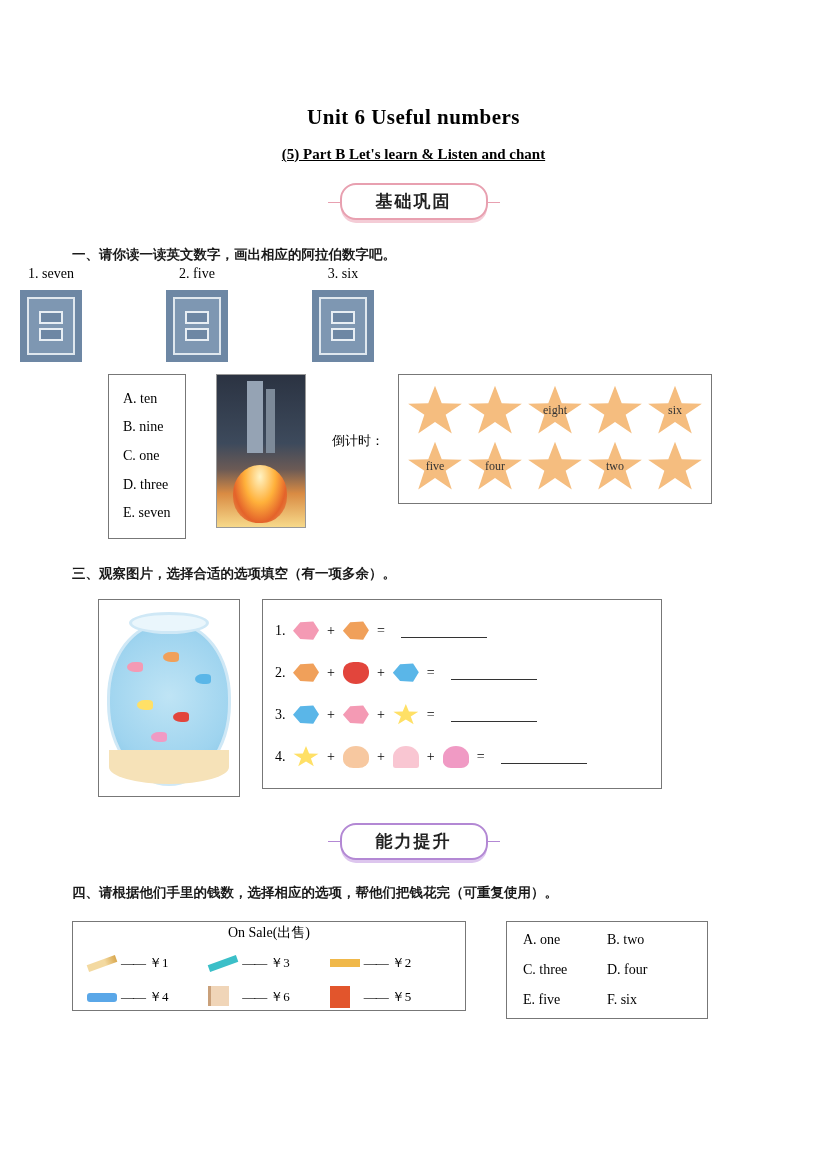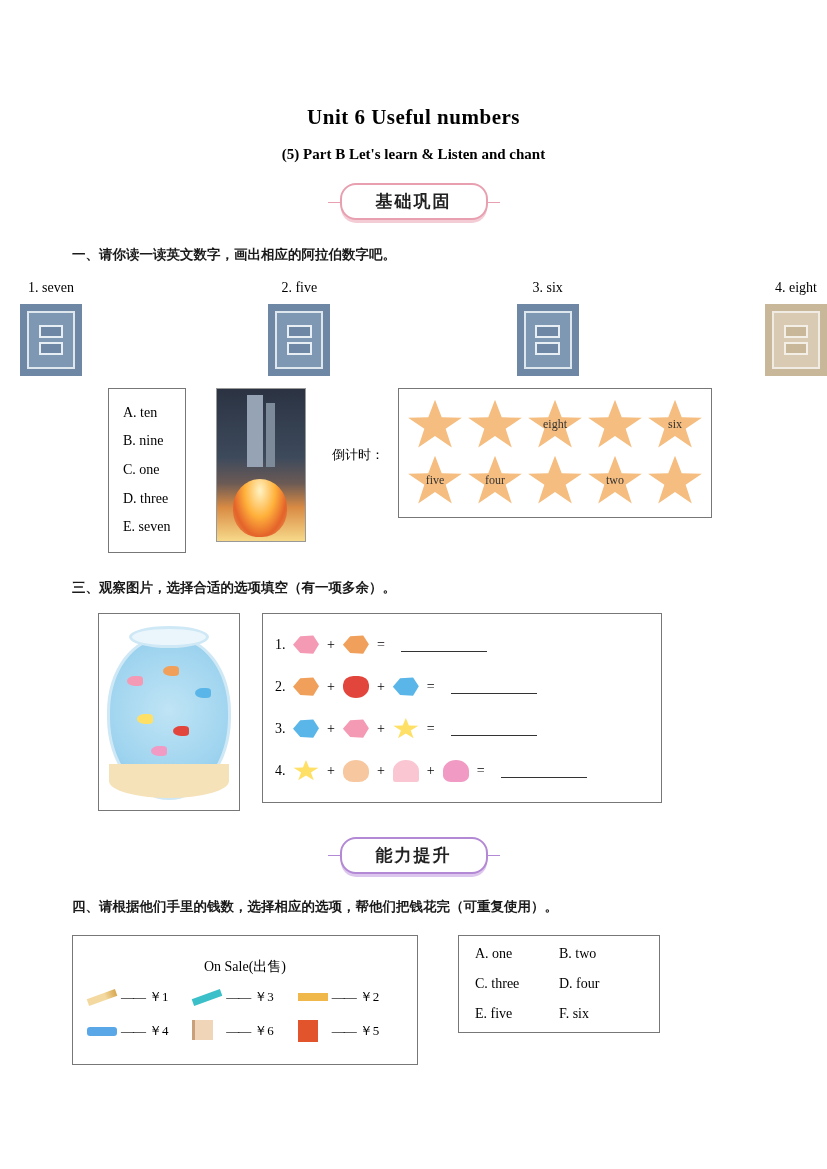--- a/index.html
+++ b/index.html
@@ -27,20 +27,21 @@
     font-size: 21px;
     font-weight: bold;
     margin-top: 105px;
     letter-spacing: 0.5px;
   }
   .subtitle {
     text-align: center;
     font-size: 15px;
     font-weight: bold;
     margin-top: 16px;
+    text-decoration: underline;
   }
   
   .banner-wrap {
     display: flex;
     justify-content: center;
     margin-top: 20px;
   }
   .banner {
     position: relative;
     border: 2px solid #e8a0b0;
@@ -77,23 +78,22 @@
     color: #1a1a1a;
     margin-left: 72px;
     margin-right: 60px;
     line-height: 1.6;
   }
   .q1 { margin-top: 24px; }
 
   
   .door-row {
     display: flex;
-    justify-content: space-between;
+    justify-content: flex-start;
     gap: 84px;
-    margin-top: 14px;
     margin-left: 20px;
   }
   .door-cell { text-align: center; }
   .door-label {
     font-family: "Liberation Serif", serif;
     font-size: 14px;
     margin-bottom: 8px;
   }
   .door {
     width: 62px;
@@ -295,23 +295,23 @@
   
   .q4 { margin-top: 22px; }
   .q4-row {
     display: flex;
     align-items: flex-start;
     margin-top: 18px;
     margin-left: 72px;
   }
   .sale-box {
     border: 1px solid #777;
-    width: 346px;
-    box-sizing: border-box;
-    padding: 22px 14px;
+    width: 394px;
+    box-sizing: border-box;
+    padding: 2px 14px;
   }
   .sale-title {
     text-align: center;
     font-family: "Liberation Serif", serif;
     font-size: 14px;
     margin-bottom: 10px;
   }
   .sale-grid {
     display: grid;
     grid-template-columns: repeat(3, 1fr);
@@ -373,29 +373,20 @@
       <div class="door">
         <div class="door-inner">
             <div class="door-panel"></div>
             <div class="door-panel"></div>
           </div>
       </div>
     </div>
     <div class="door-cell">
       <div class="door-label">3. six</div>
       <div class="door">
-        <div class="door-inner">
-            <div class="door-panel"></div>
-            <div class="door-panel"></div>
-          </div>
-      </div>
-    </div>
-    <div class="door-cell">
-      <div class="door-label">4. eight</div>
-      <div class="door tan">
         <div class="door-inner">
             <div class="door-panel"></div>
             <div class="door-panel"></div>
           </div>
       </div>
     </div>
   </div>
 
   <div class="q2-row">
     <div class="opt-box">

